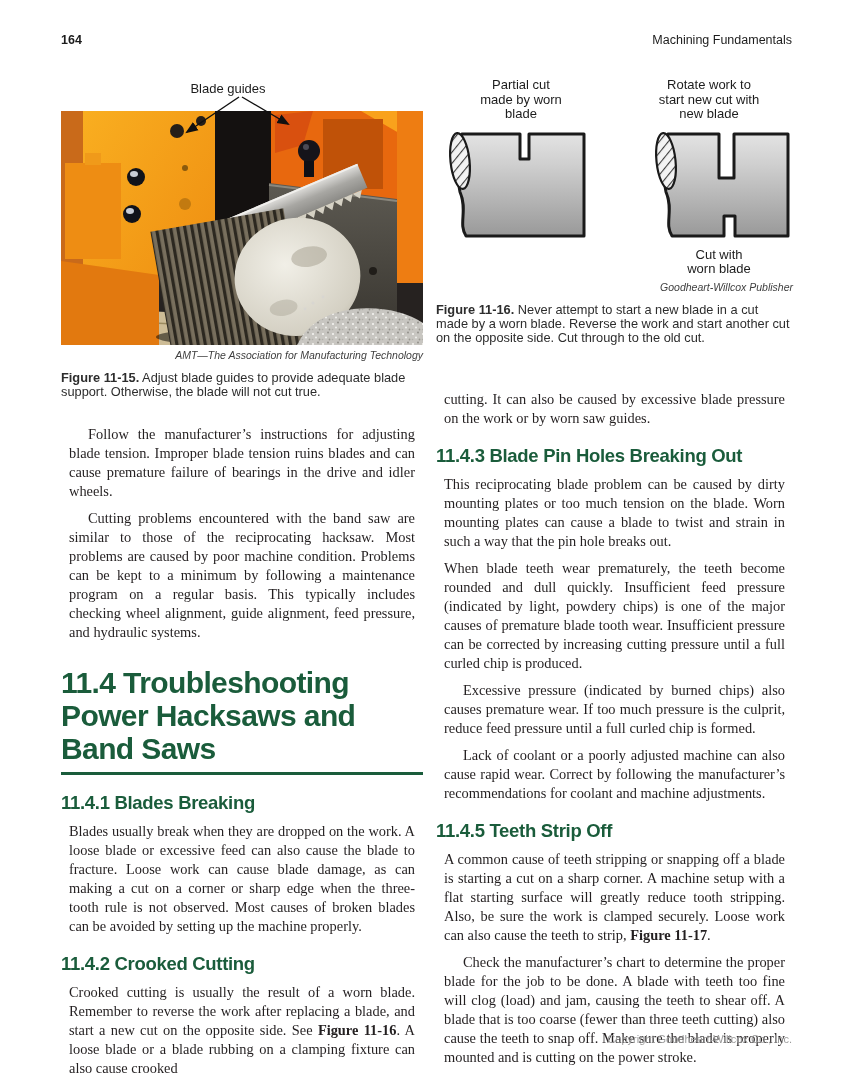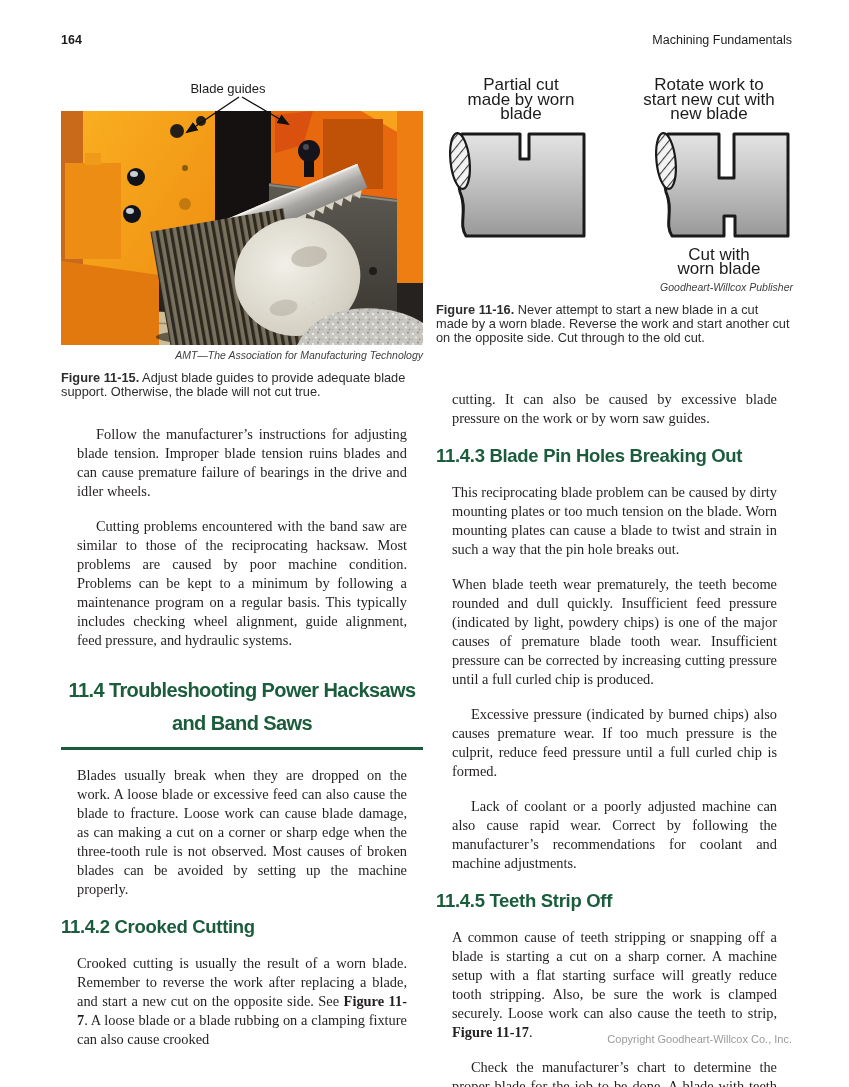--- a/index.html
+++ b/index.html
@@ -17,28 +17,28 @@
   .runhead{
     position:absolute;top:33px;left:61px;width:731px;
     display:flex;justify-content:space-between;align-items:center;
     font-family:"Liberation Sans",sans-serif;font-size:12.5px;color:#1c1c1c;
   }
   .runhead .pagenum{font-weight:bold;}
   
   .col{position:absolute;font-size:14.4px;line-height:19px;text-align:justify;}
   .col-left{left:61px;top:78px;width:362px;}
   .col-right{left:436px;top:78px;width:357px;}
-  p{margin:16px;}
+  p{margin:8px;}
   p.indent{text-indent:19px;}
   .gap-top{margin-top:26px;}
   
   h1.sec{
     font-family:"Liberation Sans",sans-serif;font-weight:bold;color:var(--green);
-    font-size:20px;line-height:33px;letter-spacing:-0.6px;
-    margin:24px 0 0 0;text-align:center;
+    font-size:30px;line-height:33px;letter-spacing:-0.6px;
+    margin:24px 0 0 0;text-align:left;
   }
   .sec-rule{border:none;border-top:3px solid var(--green);margin:7px 0 12px 0;}
   h2.sub{
     font-family:"Liberation Sans",sans-serif;font-weight:bold;color:var(--green);
     font-size:18.5px;line-height:22px;letter-spacing:-0.3px;
     margin:17px 0 7px 0;text-align:left;
   }
   
   .fig15{position:relative;width:362px;}
   .fig-callout{
@@ -53,21 +53,21 @@
   }
   .caption{
     font-family:"Liberation Sans",sans-serif;font-size:12.8px;line-height:14px;
     color:#2d2d2d;text-align:left;margin-top:9px;
   }
   .caption .cap-label{font-weight:bold;}
   
   .fig16{position:relative;width:357px;}
   .fig16-labels{display:flex;width:357px;}
   .diag-label{
-    font-family:"Liberation Sans",sans-serif;font-size:17px;line-height:14.5px;
+    font-family:"Liberation Sans",sans-serif;font-size:13px;line-height:14.5px;
     color:#1c1c1c;text-align:center;white-space:pre-line;
   }
   .diag-label.left{width:160px;margin-left:5px;}
   .diag-label.right{width:168px;margin-left:24px;}
   .fig16 svg.diagram{display:block;margin-top:6px;}
   .diag-label.bottom{width:150px;margin:5px 0 0 208px;}
   .figref{font-weight:bold;}
   
   .footer{
     position:absolute;top:1033px;right:57px;
@@ -198,24 +198,25 @@
     <div class="credit">AMT—The Association for Manufacturing Technology</div>
     <div class="caption"><span class="cap-label">Figure 11-15.</span><span> Adjust blade guides to provide adequate blade support. Otherwise, the blade will not cut true.</span></div>
   </div>
 
   <p class="indent gap-top">Follow the manufacturer’s instructions for adjusting blade tension. Improper blade tension ruins blades and can cause premature failure of bearings in the drive and idler wheels.</p>
   <p class="indent">Cutting problems encountered with the band saw are similar to those of the reciprocating hacksaw. Most problems are caused by poor machine condition. Problems can be kept to a minimum by following a maintenance program on a regular basis. This typically includes checking wheel alignment, guide alignment, feed pressure, and hydraulic systems.</p>
 
   <h1 class="sec">11.4 Troubleshooting Power Hacksaws and Band Saws</h1>
   <hr class="sec-rule">
 
+  <h2 class="sub">11.4.1 Blades Breaking</h2>
   <p>Blades usually break when they are dropped on the work. A loose blade or excessive feed can also cause the blade to fracture. Loose work can cause blade damage, as can making a cut on a corner or sharp edge when the three-tooth rule is not observed. Most causes of broken blades can be avoided by setting up the machine properly.</p>
 
   <h2 class="sub">11.4.2 Crooked Cutting</h2>
-  <p><span>Crooked cutting is usually the result of a worn blade. Remember to reverse the work after replacing a blade, and start a new cut on the opposite side. See </span><span class="figref">Figure 11-7</span><span>. A loose blade or a blade rubbing on a clamping fixture can also cause crooked</span></p>
+  <p><span>Crooked cutting is usually the result of a worn blade. Remember to reverse the work after replacing a blade, and start a new cut on the opposite side. See </span><span class="figref">Figure 11-16</span><span>. A loose blade or a blade rubbing on a clamping fixture can also cause crooked</span></p>
 </div>
 
 <div class="col col-right">
 
   <div class="fig16">
     <div class="fig16-labels">
       <div class="diag-label left">Partial cut
 made by worn
 blade</div>
       <div class="diag-label right">Rotate work to

